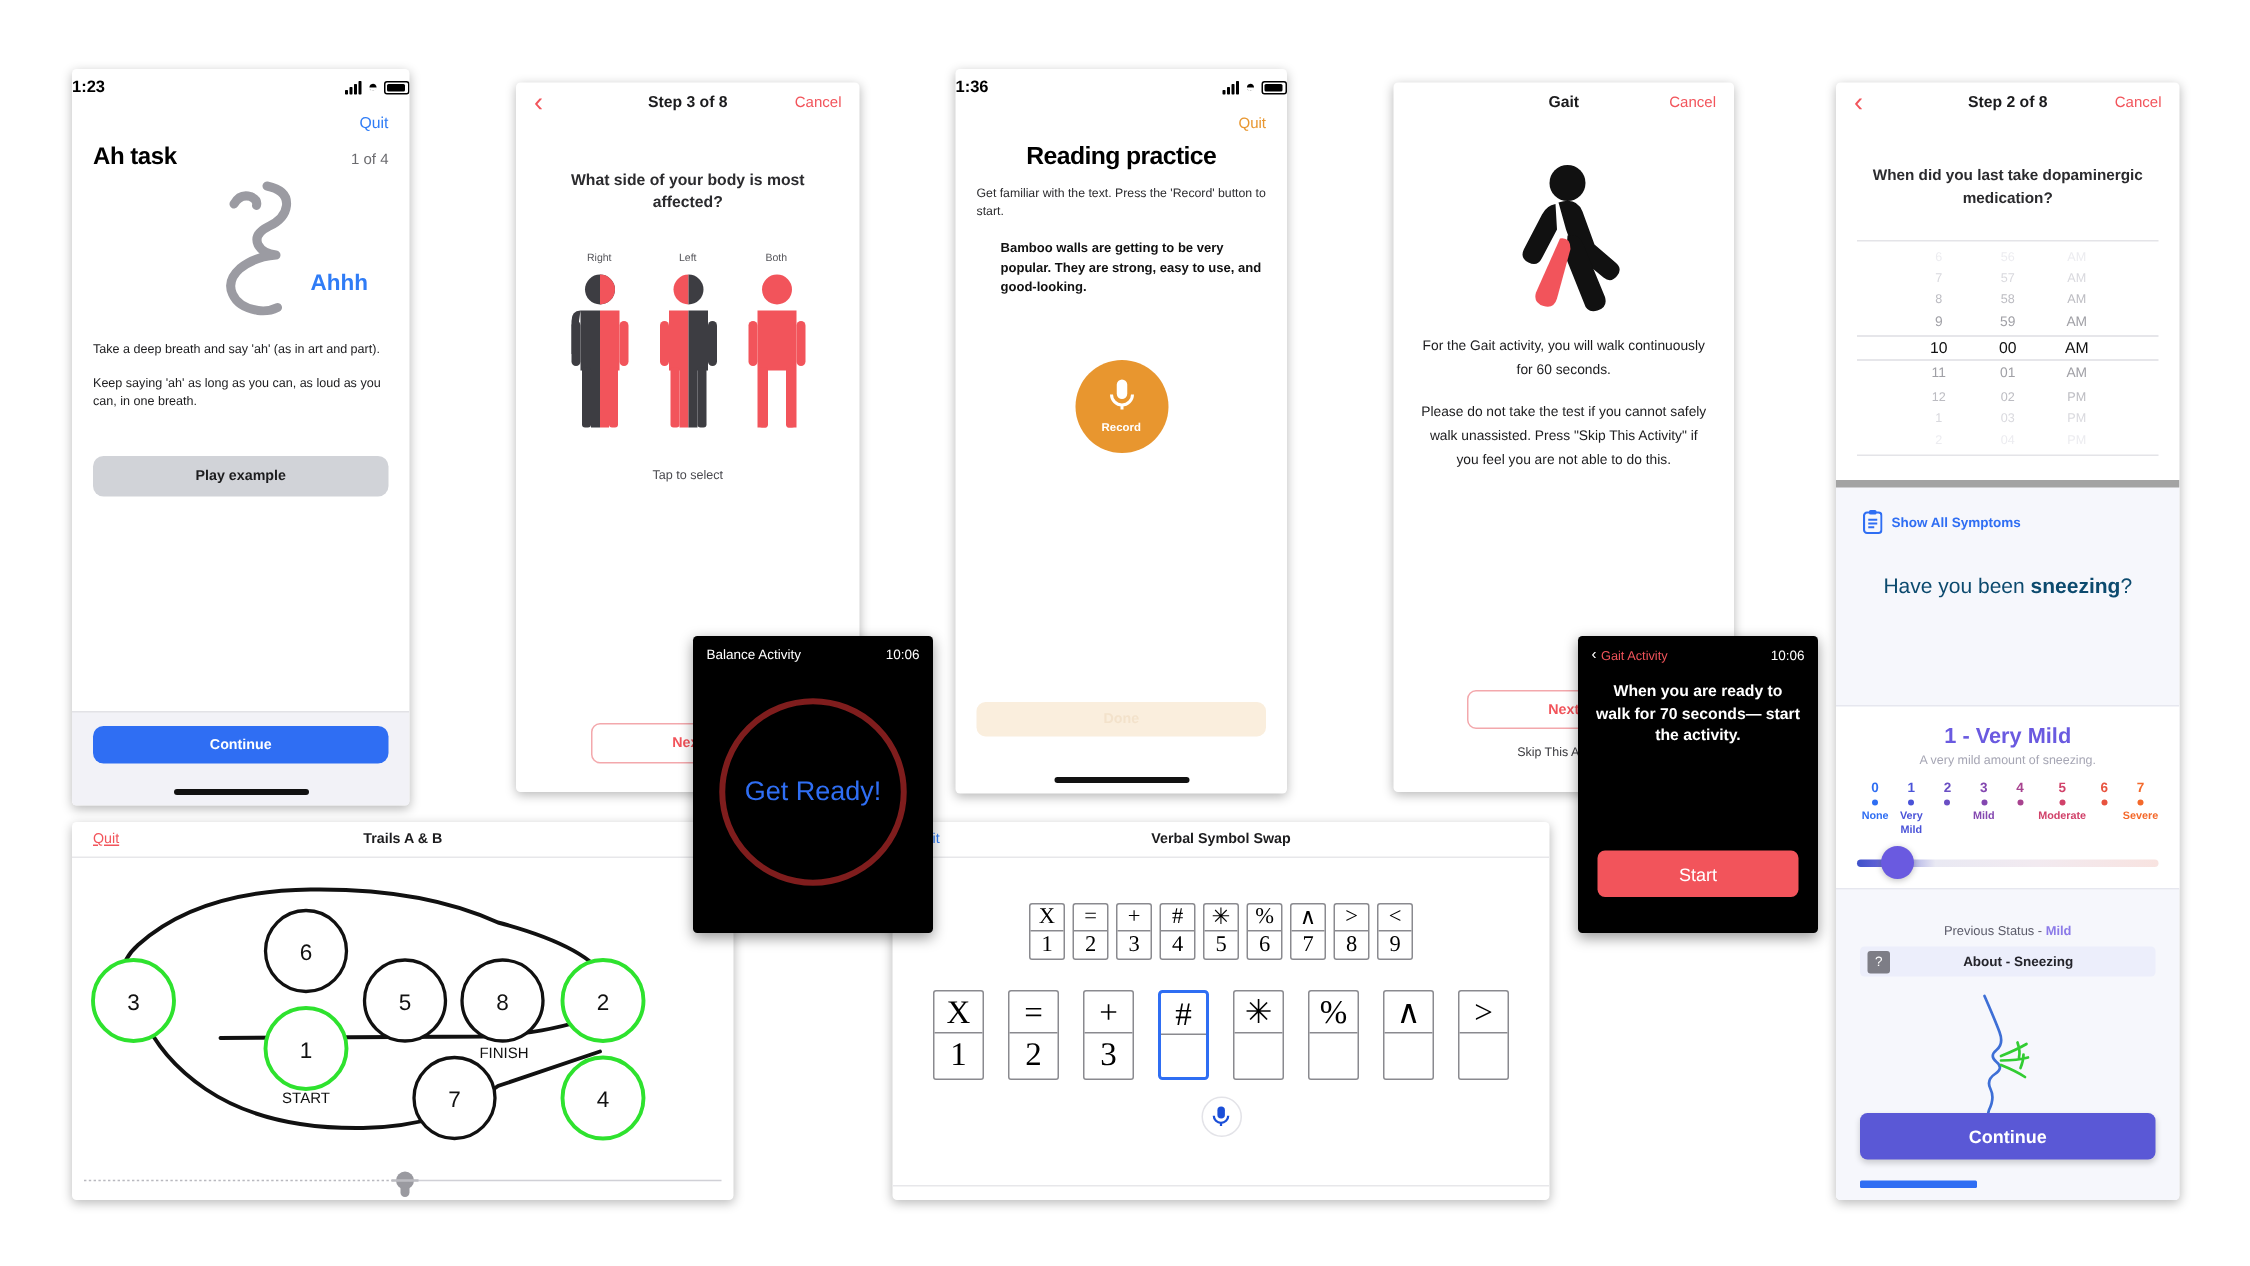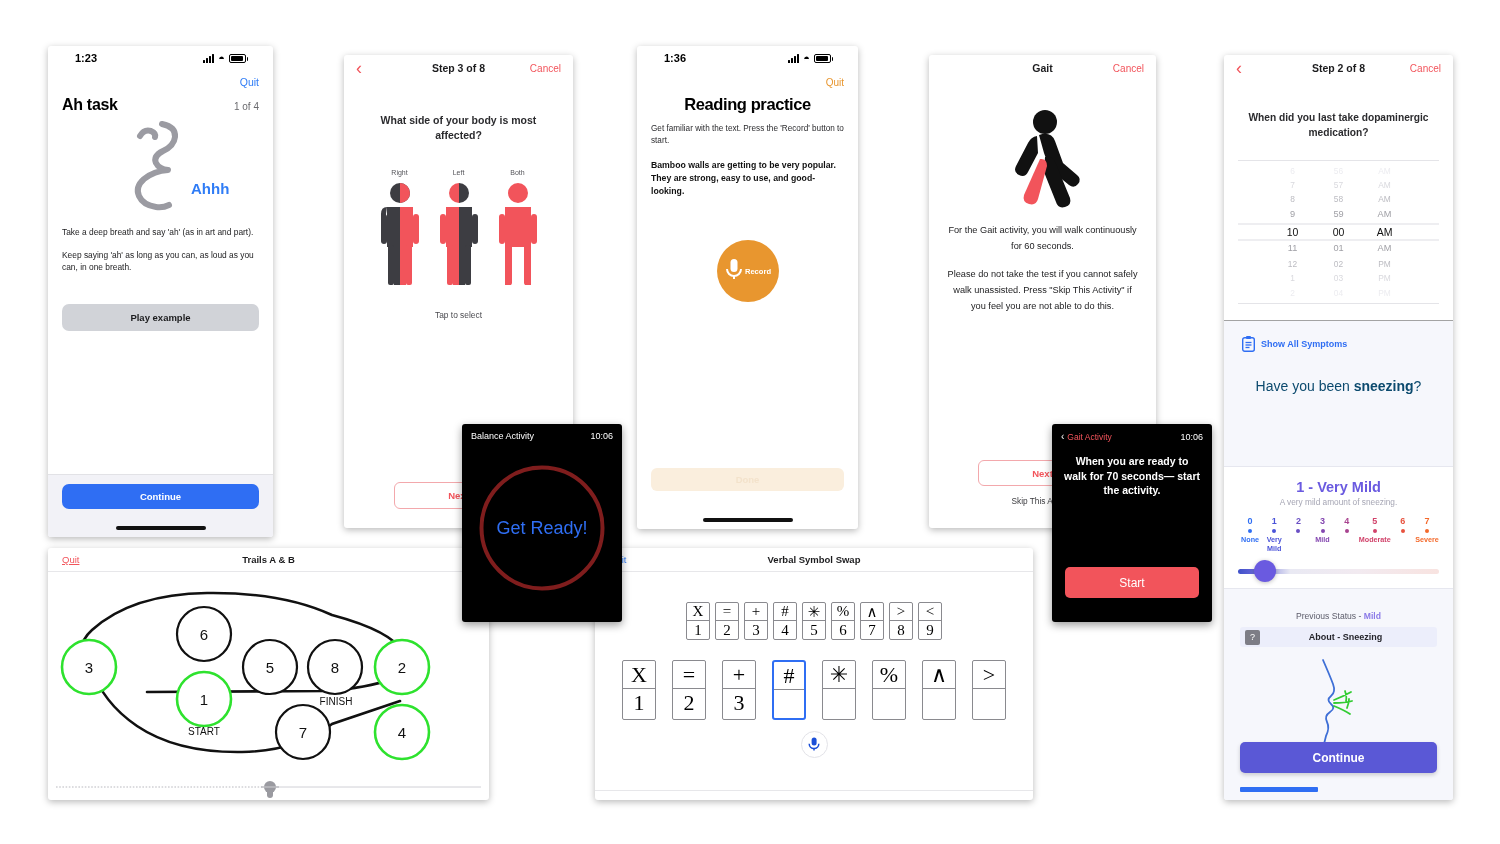--- a/index.html
+++ b/index.html
@@ -16,21 +16,21 @@
     position: absolute;
     background: #ffffff;
     border-radius: 3px;
     box-shadow: 0 2px 7px rgba(0,0,0,0.28);
     overflow: hidden;
   }
 
   
   .statusbar {
     height: 24px; display: flex; align-items: center;
-    justify-content: space-between; padding: 0 27px;
+    justify-content: space-between; padding: 0 0;
     font-size: 11px; font-weight: bold; color: #000;
   }
   .sb-right { display: flex; align-items: center; gap: 4px; }
   .bars { display: flex; align-items: flex-end; gap: 1px; height: 9px; }
   .bars i { display:block; width:2px; background:#000; border-radius:.5px;}
   .bars i:nth-child(1){height:3px} .bars i:nth-child(2){height:5px}
   .bars i:nth-child(3){height:7px} .bars i:nth-child(4){height:9px}
   .wifi { font-size: 11px; line-height: 1; }
   .batt { width: 17px; height: 9px; border: 1px solid #000; border-radius: 2px; position: relative; }
   .batt::after{content:"";position:absolute;right:-3px;top:2.5px;width:1.5px;height:4px;background:#000;border-radius:0 1px 1px 0;}
@@ -46,21 +46,21 @@
   .nav-action { color:#f2545b; font-size:10px; font-weight:400; z-index:2; }
   .home-indicator { position:absolute; bottom:7px; left:50%; transform:translateX(-50%); width:90px; height:4px; background:#111; border-radius:2px;}
 
   
   #p1 { left:48px; top:46px; width:225px; height:491px; }
   #p1 .quit-row { text-align:right; padding: 2px 14px 0; }
   #p1 .quit-link { color:#2f7cf6; font-size:10.5px; }
   #p1 .title-row { display:flex; align-items:baseline; justify-content:space-between; padding: 6px 14px 0; gap: 28px; }
   #p1 .task-title { font-size:16px; font-weight:bold; letter-spacing:-0.3px; }
   #p1 .task-count { font-size:10px; color:#6b6b6f; }
-  #p1 .art { height:108px; position:relative; }
+  #p1 .art { height:108px; position:relative;margin-left:16px; }
   #p1 .ahhh { position:absolute; left:143px; top:66px; color:#2f7cf6; font-weight:bold; font-size:15px; }
   #p1 .body-copy { padding: 4px 14px 0; font-size:8.4px; line-height:1.5; color:#1c1c1e; }
   #p1 .body-copy p + p { margin-top:10px; }
   #p1 .play-btn {
     margin: 30px 14px 0; height:27px; background:#d1d3d8; border-radius:7px;
     display:flex; align-items:center; justify-content:center;
     font-size:9.5px; font-weight:bold; color:#1c1c1e;
   }
   #p1 .footer { position:absolute; left:0; right:0; bottom:0; height:63px; background:#f2f2f7; border-top:1px solid #e2e2e6; }
   #p1 .continue-btn {
@@ -82,25 +82,25 @@
     display:flex; align-items:center; justify-content:center;
     color:#f2545b; font-size:9.5px; font-weight:bold;
   }
 
   
   #p3 { left:637px; top:46px; width:221px; height:483px; }
   #p3 .quit-row { text-align:right; padding:2px 14px 0; }
   #p3 .quit-link { color:#e8962f; font-size:10px; }
   #p3 h2 { padding: 5px 14px 0; font-size:16.5px; font-weight:bold; letter-spacing:-0.4px;text-align:center;}
   #p3 .intro { padding: 9px 14px 0; font-size:8.2px; line-height:1.45; color:#2b2b2e;}
-  #p3 .passage { padding: 12px 14px 0; font-size:8.7px; line-height:1.5; font-weight:bold; color:#111;}
+  #p3 .passage { padding: 12px 14px 0; font-size:8.7px; line-height:1.5; font-weight:bold; color:#111;margin-left:16px;}
   #p3 .rec-wrap { margin-top:42px; display:flex; justify-content:center; }
   #p3 .rec {
     width:62px; height:62px; border-radius:50%; background:#e8962f;
-    display:flex; flex-direction:row; align-items:center; justify-content:center; gap:1px;
+    display:flex; flex-direction:column; align-items:center; justify-content:center; gap:1px;
   }
   #p3 .rec span { color:#fff; font-size:7.6px; font-weight:bold; margin-top:1px;}
   #p3 .done-btn {
     position:absolute; left:14px; right:14px; bottom:38px; height:23px;
     background:#faeedd; border-radius:6px;
     display:flex; align-items:center; justify-content:center;
     color:#f3e2cb; font-size:9.5px; font-weight:bold;
   }
 
   
@@ -122,21 +122,21 @@
   #p5 .picker { margin: 19px 14px 0; border-top:1px solid #e4e4e8; border-bottom:1px solid #e4e4e8; padding:3px 0; position:relative;}
   #p5 .prow { display:flex; justify-content:center; gap:0; }
   #p5 .pcol { width:46px; text-align:center; font-size:8.4px; line-height:1.72; color:#c9c9ce; }
   #p5 .pcol .r0,.pcol .r8 { color:#ececf0; }
   #p5 .pcol .r1,.pcol .r7 { color:#d9d9de; }
   #p5 .pcol .r2,.pcol .r6 { color:#bcbcc2; }
   #p5 .pcol .r3,.pcol .r5 { color:#a0a0a6; font-size:9.2px;}
   #p5 .pcol .sel { color:#111; font-size:10.5px; font-weight:400; }
   #p5 .selband { position:absolute; left:0; right:0; top:50%; transform:translateY(-50%); height:17px; border-top:1px solid #dedee3; border-bottom:1px solid #dedee3; pointer-events:none;}
 
-  #p5 .symptom { position:absolute; left:0; right:0; top:265px; bottom:0; background:#f6f7fc; border-top:1px solid #a3a3a3; }
+  #p5 .symptom { position:absolute; left:0; right:0; top:265px; bottom:0; background:#f6f7fc; border-top:5px solid #a3a3a3; }
   #p5 .show-all { display:flex; align-items:center; gap:6px; padding: 15px 0 0 18px; color:#2f6ef3; font-size:9px; font-weight:bold;}
   #p5 .sympt-q { margin-top:26px; text-align:center; font-size:14px; color:#0c4a6e; }
   #p5 .sympt-q b { font-weight:bold; }
   #p5 .scale-card { position:absolute; left:0; right:0; top:145px; background:#fff; border-top:1px solid #e6e7ef; border-bottom:1px solid #e6e7ef; padding-bottom:12px;}
   #p5 .sev { text-align:center; font-size:14.5px; font-weight:bold; color:#6a5ae0; margin-top:12px; }
   #p5 .sevdesc { text-align:center; font-size:8.3px; color:#a6a6b4; margin-top:2px; }
   #p5 .ticks { display:flex; justify-content:space-between; padding: 9px 14px 0; }
   #p5 .tick { flex:1; text-align:center; }
   #p5 .tick .n { font-size:9px; font-weight:bold; }
   #p5 .tick .d { width:4px; height:4px; border-radius:50%; margin:3px auto 0; }

